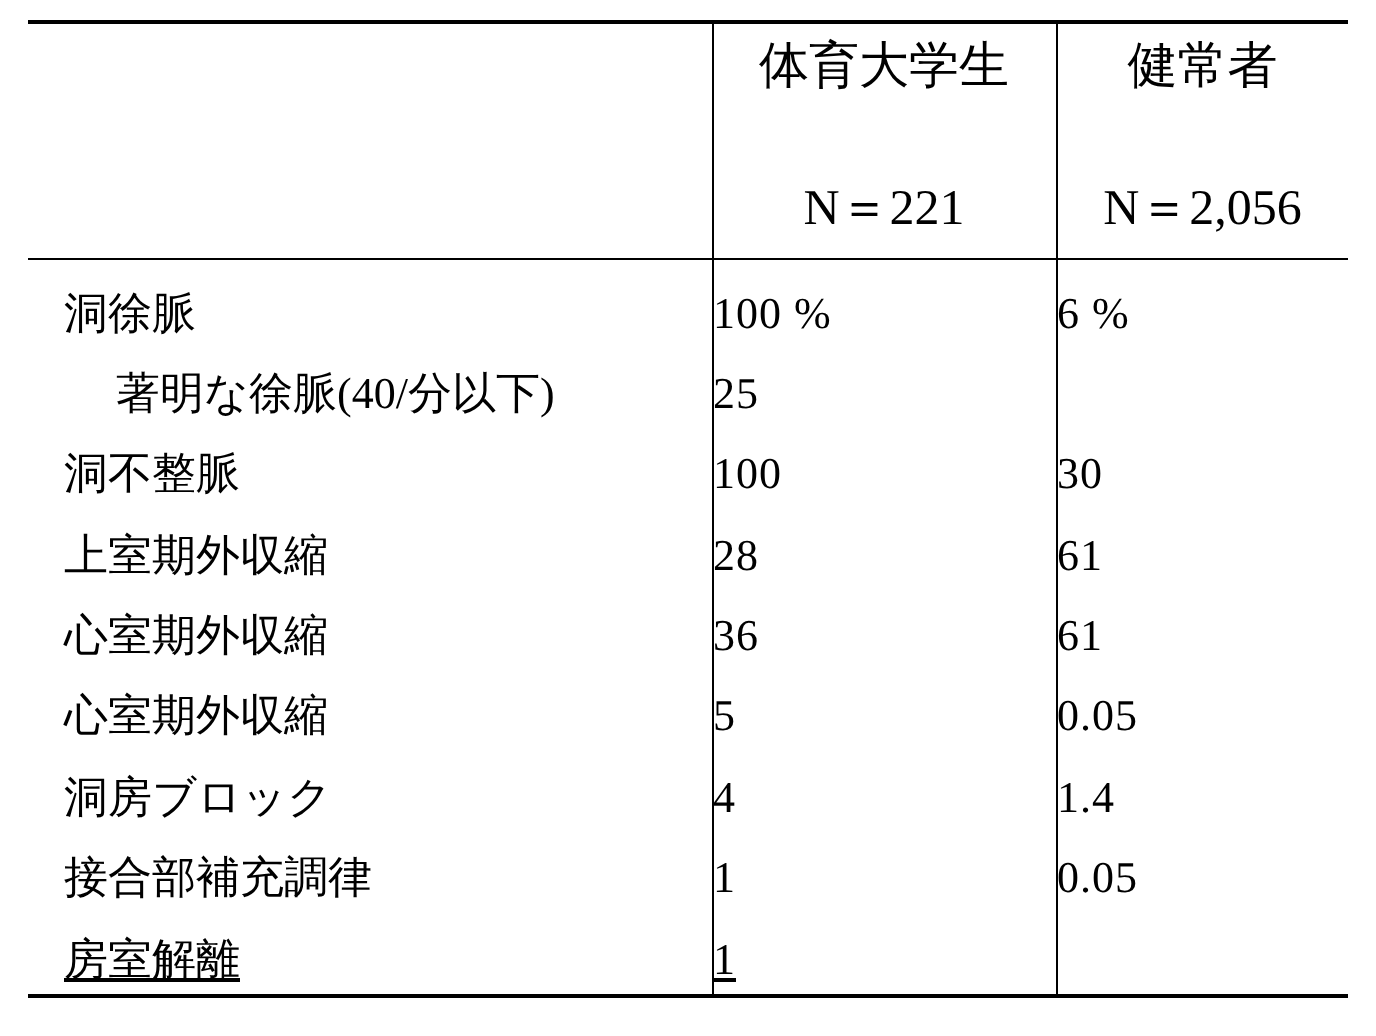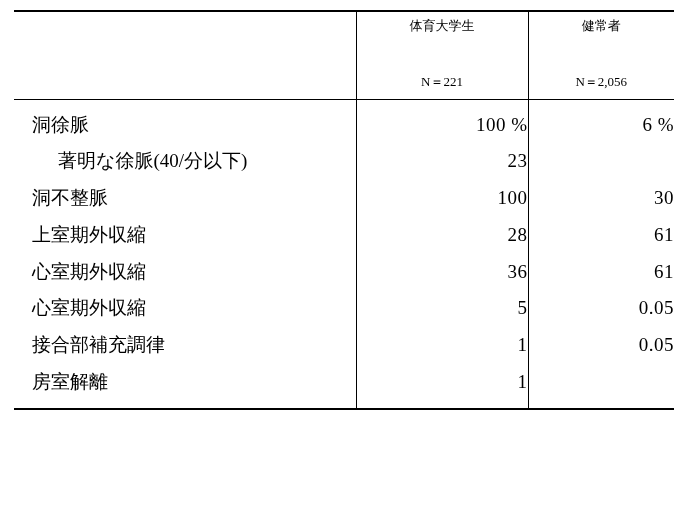--- a/index.html
+++ b/index.html
@@ -35,51 +35,51 @@
     border-top: 2px solid #000;
     padding: 0;
     height: 0;
     line-height: 0;
     font-size: 0;
   }
   thead tr.head-row td {
     padding: 6px 0 8px 0;
     text-align: center;
     vertical-align: top;
-    font-size: 13px;
+    font-size: 25px;
     line-height: 1.25;
   }
   thead tr.head-rule td {
     border-bottom: 1.5px solid #000;
     padding: 0;
     height: 0;
     line-height: 0;
     font-size: 0;
   }
   tbody tr.body-row td {
-    font-size: 19px;
+    font-size: 22px;
     line-height: 1.2;
     padding: 7px 0 7px 0;
     vertical-align: middle;
   }
   tbody tr.body-row td.label {
     text-align: left;
     padding-left: 18px;
     white-space: nowrap;
   }
   tbody tr.body-row td.label.indent {
     padding-left: 44px;
   }
   tbody tr.body-row td.val {
-    text-align: right;
+    text-align: left;
     letter-spacing: 0.5px;
     margin-left: 16px;
   }
   tbody tr.first-body td { padding-top: 14px; }
-  tbody tr.last-body td  { padding-bottom: 14px; }
+  tbody tr.last-body td  { padding-bottom: 4px; text-decoration: underline; }
 
   
   .vsep-left  { border-left: 1.5px solid #000; }
   .vsep-right { border-right: 1.5px solid #000; }
 
   tfoot td.rule-bottom {
     border-top: 2px solid #000;
     padding: 0;
     height: 0;
     line-height: 0;
@@ -125,21 +125,21 @@
     </thead>
 
     <tbody>
       <tr class="body-row first-body">
         <td class="label">洞徐脈</td>
         <td class="val vsep-left vsep-right">100 %</td>
         <td class="val">6 %</td>
       </tr>
       <tr class="body-row">
         <td class="label indent">著明な徐脈(40/分以下)</td>
-        <td class="val vsep-left vsep-right">23</td>
+        <td class="val vsep-left vsep-right">25</td>
         <td class="val"></td>
       </tr>
       <tr class="body-row">
         <td class="label">洞不整脈</td>
         <td class="val vsep-left vsep-right">100</td>
         <td class="val">30</td>
       </tr>
       <tr class="body-row">
         <td class="label">上室期外収縮</td>
         <td class="val vsep-left vsep-right">28</td>
@@ -147,20 +147,25 @@
       </tr>
       <tr class="body-row">
         <td class="label">心室期外収縮</td>
         <td class="val vsep-left vsep-right">36</td>
         <td class="val">61</td>
       </tr>
       <tr class="body-row">
         <td class="label">心室期外収縮</td>
         <td class="val vsep-left vsep-right">5</td>
         <td class="val">0.05</td>
+      </tr>
+      <tr class="body-row">
+        <td class="label">洞房ブロック</td>
+        <td class="val vsep-left vsep-right">4</td>
+        <td class="val">1.4</td>
       </tr>
       <tr class="body-row">
         <td class="label">接合部補充調律</td>
         <td class="val vsep-left vsep-right">1</td>
         <td class="val">0.05</td>
       </tr>
       <tr class="body-row last-body">
         <td class="label">房室解離</td>
         <td class="val vsep-left vsep-right">1</td>
         <td class="val"></td>

